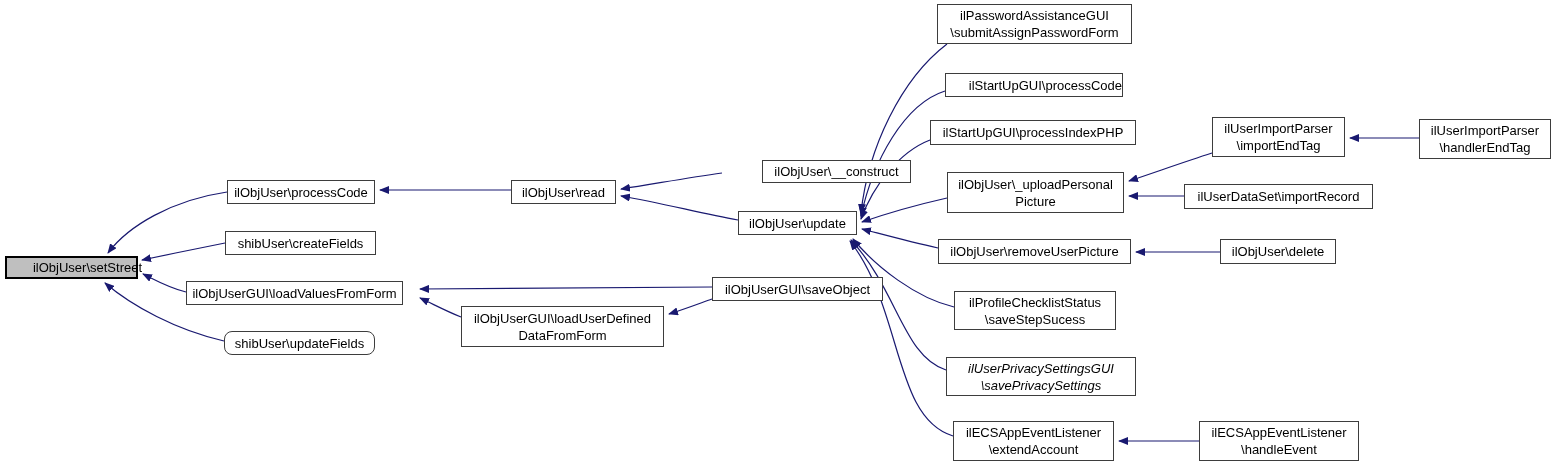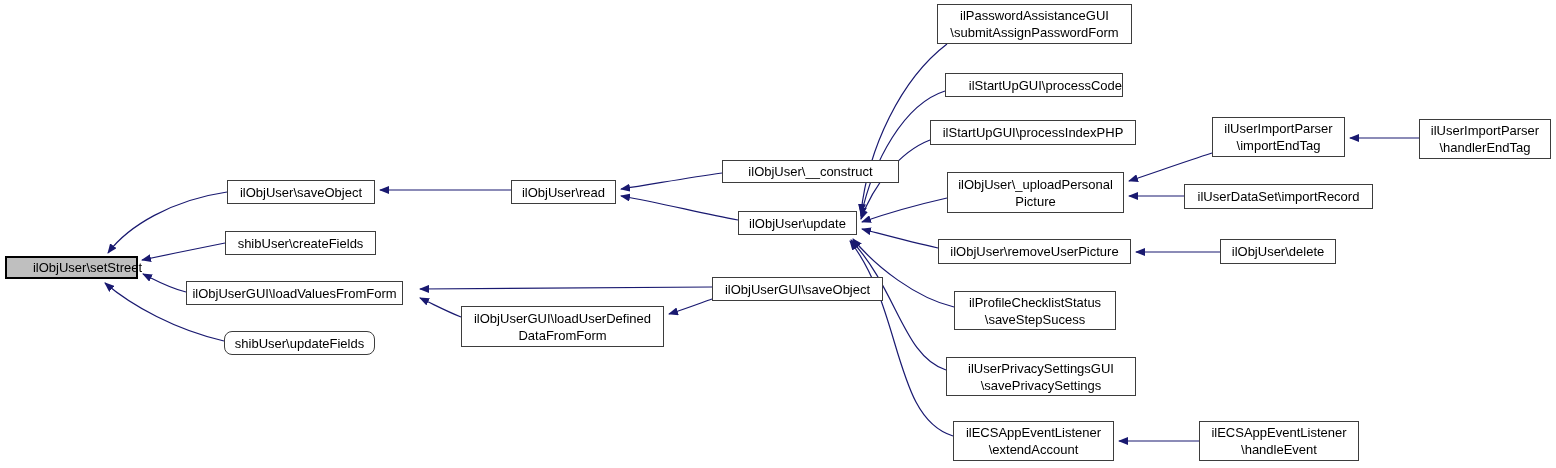--- a/index.html
+++ b/index.html
@@ -80,35 +80,35 @@
         <path d="M 1220,252 L 1136,252" class="edge" stroke="#191970" marker-end="url(#arrowhead)"></path>
         <path d="M 1199,441 L 1119,441" class="edge" stroke="#191970" marker-end="url(#arrowhead)"></path>
         <path d="M 1419,138 L 1350,138" class="edge" stroke="#191970" marker-end="url(#arrowhead)"></path>
       </g>
   </svg>
   <div id="node-layer">
       <div class="node highlighted" style="left: 5px; top: 256px; width: 133px; height: 23px;">
         <span>ilObjUser\setStreet</span>
       </div>
       <div class="node" style="left: 227px; top: 180px; width: 148px; height: 24px;">
-        <span>ilObjUser\saveObject</span>
+        <span>ilObjUser\processCode</span>
       </div>
       <div class="node" style="left: 225px; top: 231px; width: 151px; height: 24px;">
         <span>shibUser\createFields</span>
       </div>
       <div class="node" style="left: 186px; top: 281px; width: 217px; height: 24px;">
         <span>ilObjUserGUI\loadValuesFromForm</span>
       </div>
       <div class="node" style="left: 224px; top: 331px; width: 151px; height: 24px; border-radius: 8px;">
         <span>shibUser\updateFields</span>
       </div>
       <div class="node" style="left: 511px; top: 180px; width: 105px; height: 24px;">
         <span>ilObjUser\read</span>
       </div>
-      <div class="node" style="left: 722px; top: 160px; width: 177px; height: 23px;">
+      <div class="node" style="left: 762px; top: 160px; width: 149px; height: 23px;">
         <span>ilObjUser\__construct</span>
       </div>
       <div class="node" style="left: 738px; top: 211px; width: 119px; height: 24px;">
         <span>ilObjUser\update</span>
       </div>
       <div class="node" style="left: 712px; top: 277px; width: 171px; height: 24px; align-items: center;">
         <span>ilObjUserGUI\saveObject</span>
       </div>
       <div class="node" style="left: 461px; top: 306px; width: 203px; height: 41px;">
         <span>ilObjUserGUI\loadUserDefined</span>
@@ -128,21 +128,21 @@
         <span>ilObjUser\_uploadPersonal</span>
         <span>Picture</span>
       </div>
       <div class="node" style="left: 938px; top: 239px; width: 193px; height: 25px;">
         <span>ilObjUser\removeUserPicture</span>
       </div>
       <div class="node" style="left: 954px; top: 291px; width: 162px; height: 39px;">
         <span>ilProfileChecklistStatus</span>
         <span>\saveStepSucess</span>
       </div>
-      <div class="node" style="left: 946px; top: 357px; width: 190px; height: 39px;">
+      <div class="node" style="left: 946px; top: 357px; width: 190px; height: 39px; font-style: italic;">
         <span>ilUserPrivacySettingsGUI</span>
         <span>\savePrivacySettings</span>
       </div>
       <div class="node" style="left: 953px; top: 421px; width: 161px; height: 40px;">
         <span>ilECSAppEventListener</span>
         <span>\extendAccount</span>
       </div>
       <div class="node" style="left: 1212px; top: 117px; width: 133px; height: 40px;">
         <span>ilUserImportParser</span>
         <span>\importEndTag</span>

